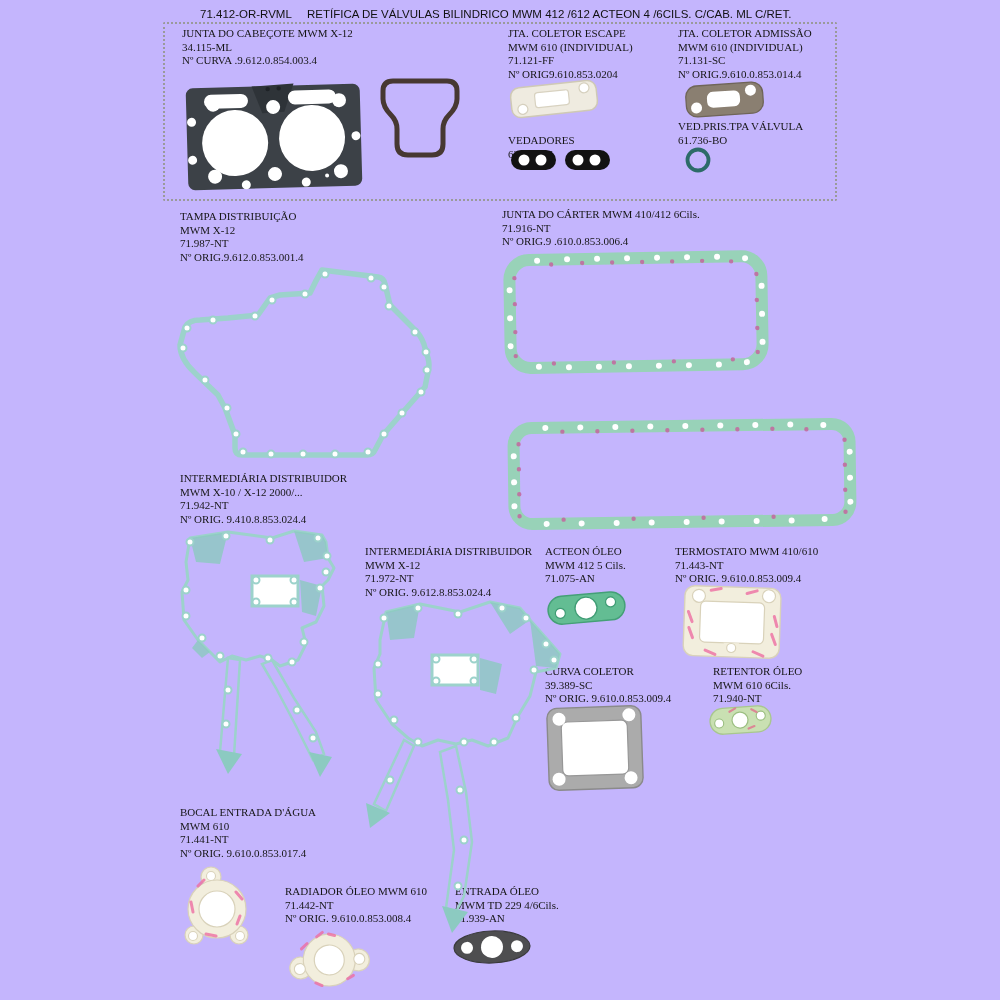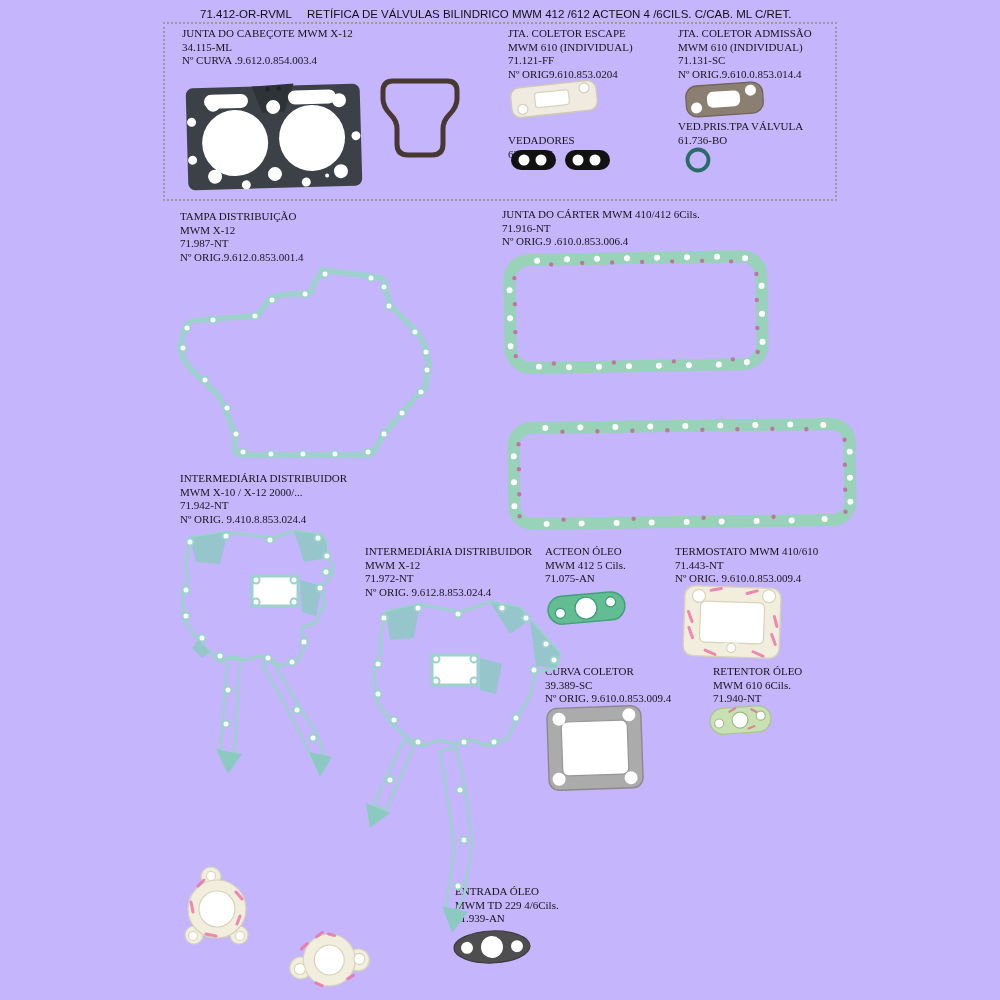--- a/index.html
+++ b/index.html
@@ -28,20 +28,22 @@
   <div class="lbl" style="left:508px;top:134px"><div>VEDADORES</div><div>62.923-BI</div></div>
   <div class="lbl" style="left:678px;top:120px"><div>VED.PRIS.TPA VÁLVULA</div><div>61.736-BO</div></div>
   <div class="lbl" style="left:180px;top:210px"><div>TAMPA DISTRIBUIÇÃO</div><div>MWM X-12</div><div>71.987-NT</div><div>Nº ORIG.9.612.0.853.001.4</div></div>
   <div class="lbl" style="left:502px;top:208px"><div>JUNTA DO CÁRTER MWM 410/412 6Cils.</div><div>71.916-NT</div><div>Nº ORIG.9 .610.0.853.006.4</div></div>
   <div class="lbl" style="left:180px;top:472px"><div>INTERMEDIÁRIA DISTRIBUIDOR</div><div>MWM X-10 / X-12 2000/...</div><div>71.942-NT</div><div>Nº ORIG. 9.410.8.853.024.4</div></div>
   <div class="lbl" style="left:365px;top:545px"><div>INTERMEDIÁRIA DISTRIBUIDOR</div><div>MWM X-12</div><div>71.972-NT</div><div>Nº ORIG. 9.612.8.853.024.4</div></div>
   <div class="lbl" style="left:545px;top:545px"><div>ACTEON ÓLEO</div><div>MWM 412 5 Cils.</div><div>71.075-AN</div></div>
   <div class="lbl" style="left:675px;top:545px"><div>TERMOSTATO MWM 410/610</div><div>71.443-NT</div><div>Nº ORIG. 9.610.0.853.009.4</div></div>
   <div class="lbl" style="left:545px;top:665px"><div>CURVA COLETOR</div><div>39.389-SC</div><div>Nº ORIG. 9.610.0.853.009.4</div></div>
   <div class="lbl" style="left:713px;top:665px"><div>RETENTOR ÓLEO</div><div>MWM 610 6Cils.</div><div>71.940-NT</div></div>
+  <div class="lbl" style="left:180px;top:806px"><div>BOCAL ENTRADA D'ÁGUA</div><div>MWM 610</div><div>71.441-NT</div><div>Nº ORIG. 9.610.0.853.017.4</div></div>
+  <div class="lbl" style="left:285px;top:885px"><div>RADIADOR ÓLEO MWM 610</div><div>71.442-NT</div><div>Nº ORIG. 9.610.0.853.008.4</div></div>
   <div class="lbl" style="left:455px;top:885px"><div>ENTRADA ÓLEO</div><div>MWM TD 229 4/6Cils.</div><div>71.939-AN</div></div>
 
   <div class="img" style="left:183px;top:78px">
     <svg width="182" height="118" viewBox="0 0 182 118">
       <g transform="rotate(-1.6 91 59)">
         <rect x="4" y="8" width="174" height="102" rx="7" fill="#3c4147"></rect>
         <path d="M70,8 L112,6 L102,34 L80,35 Z" fill="#2e3338"></path>
         <rect x="22" y="15" width="44" height="14" rx="7" fill="#fff"></rect>
         <rect x="106" y="13" width="48" height="14" rx="7" fill="#fff"></rect>
         <circle cx="86" cy="11" r="2.2" fill="#1e2226"></circle>

